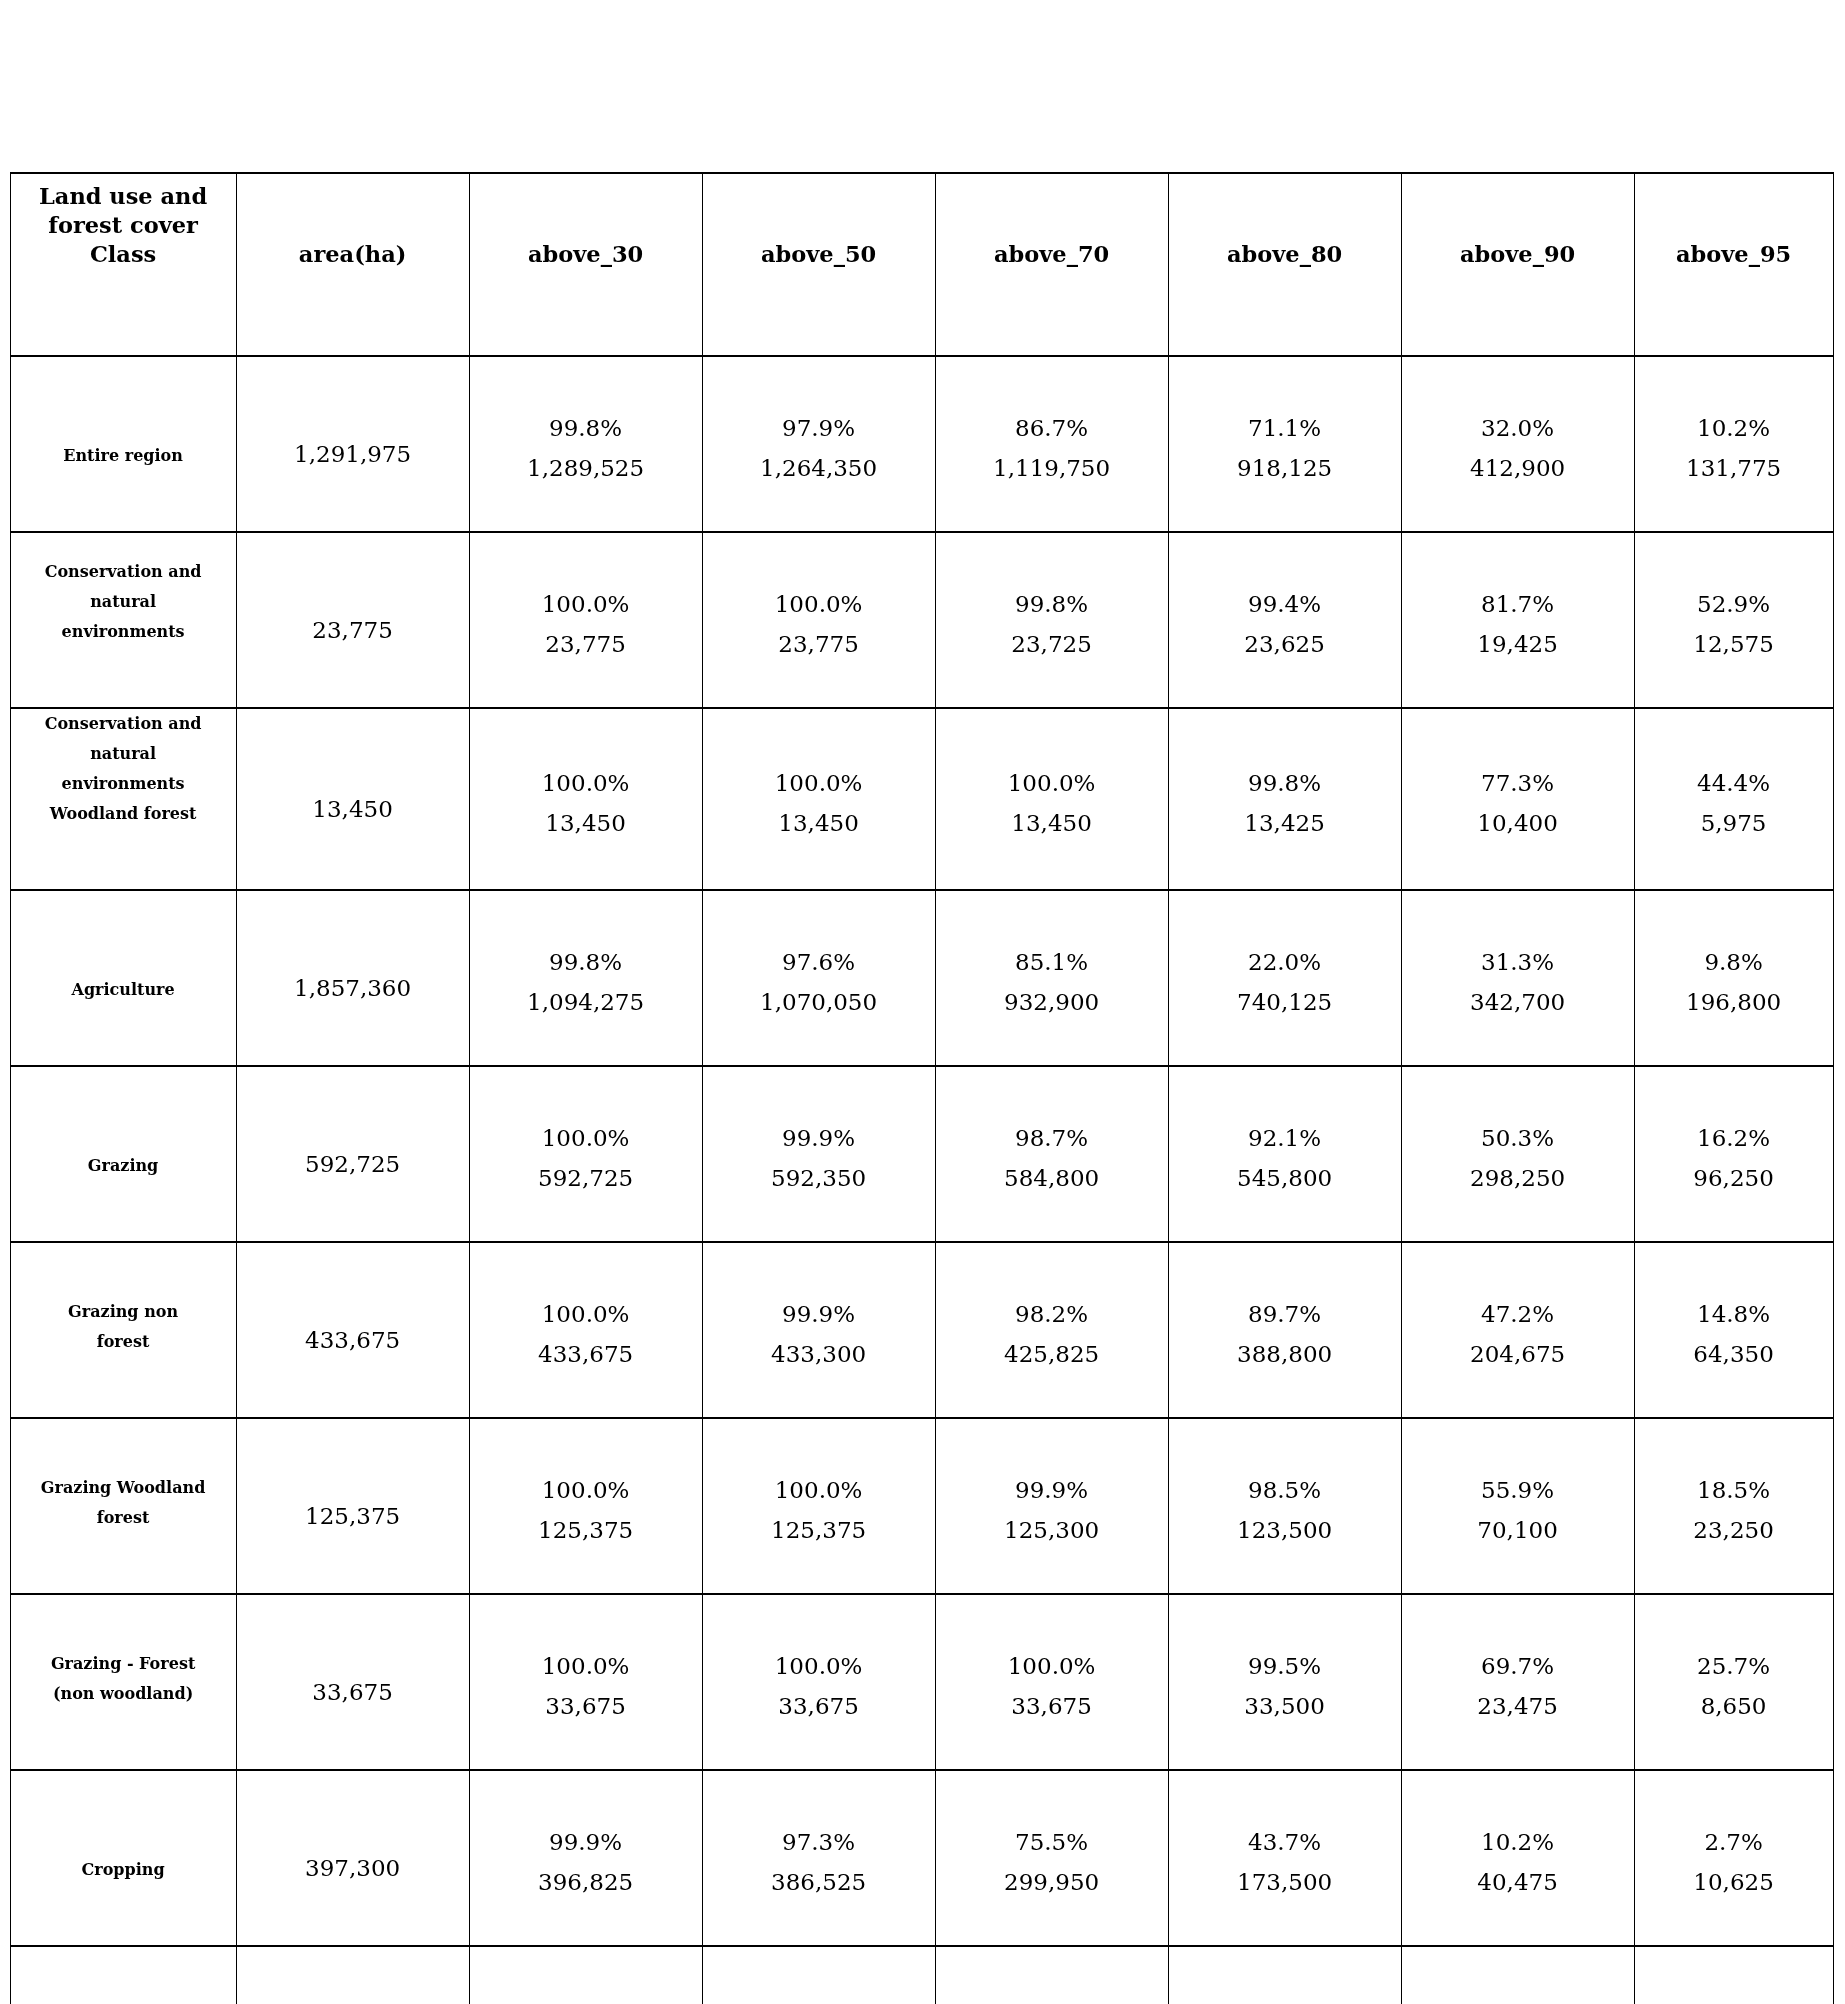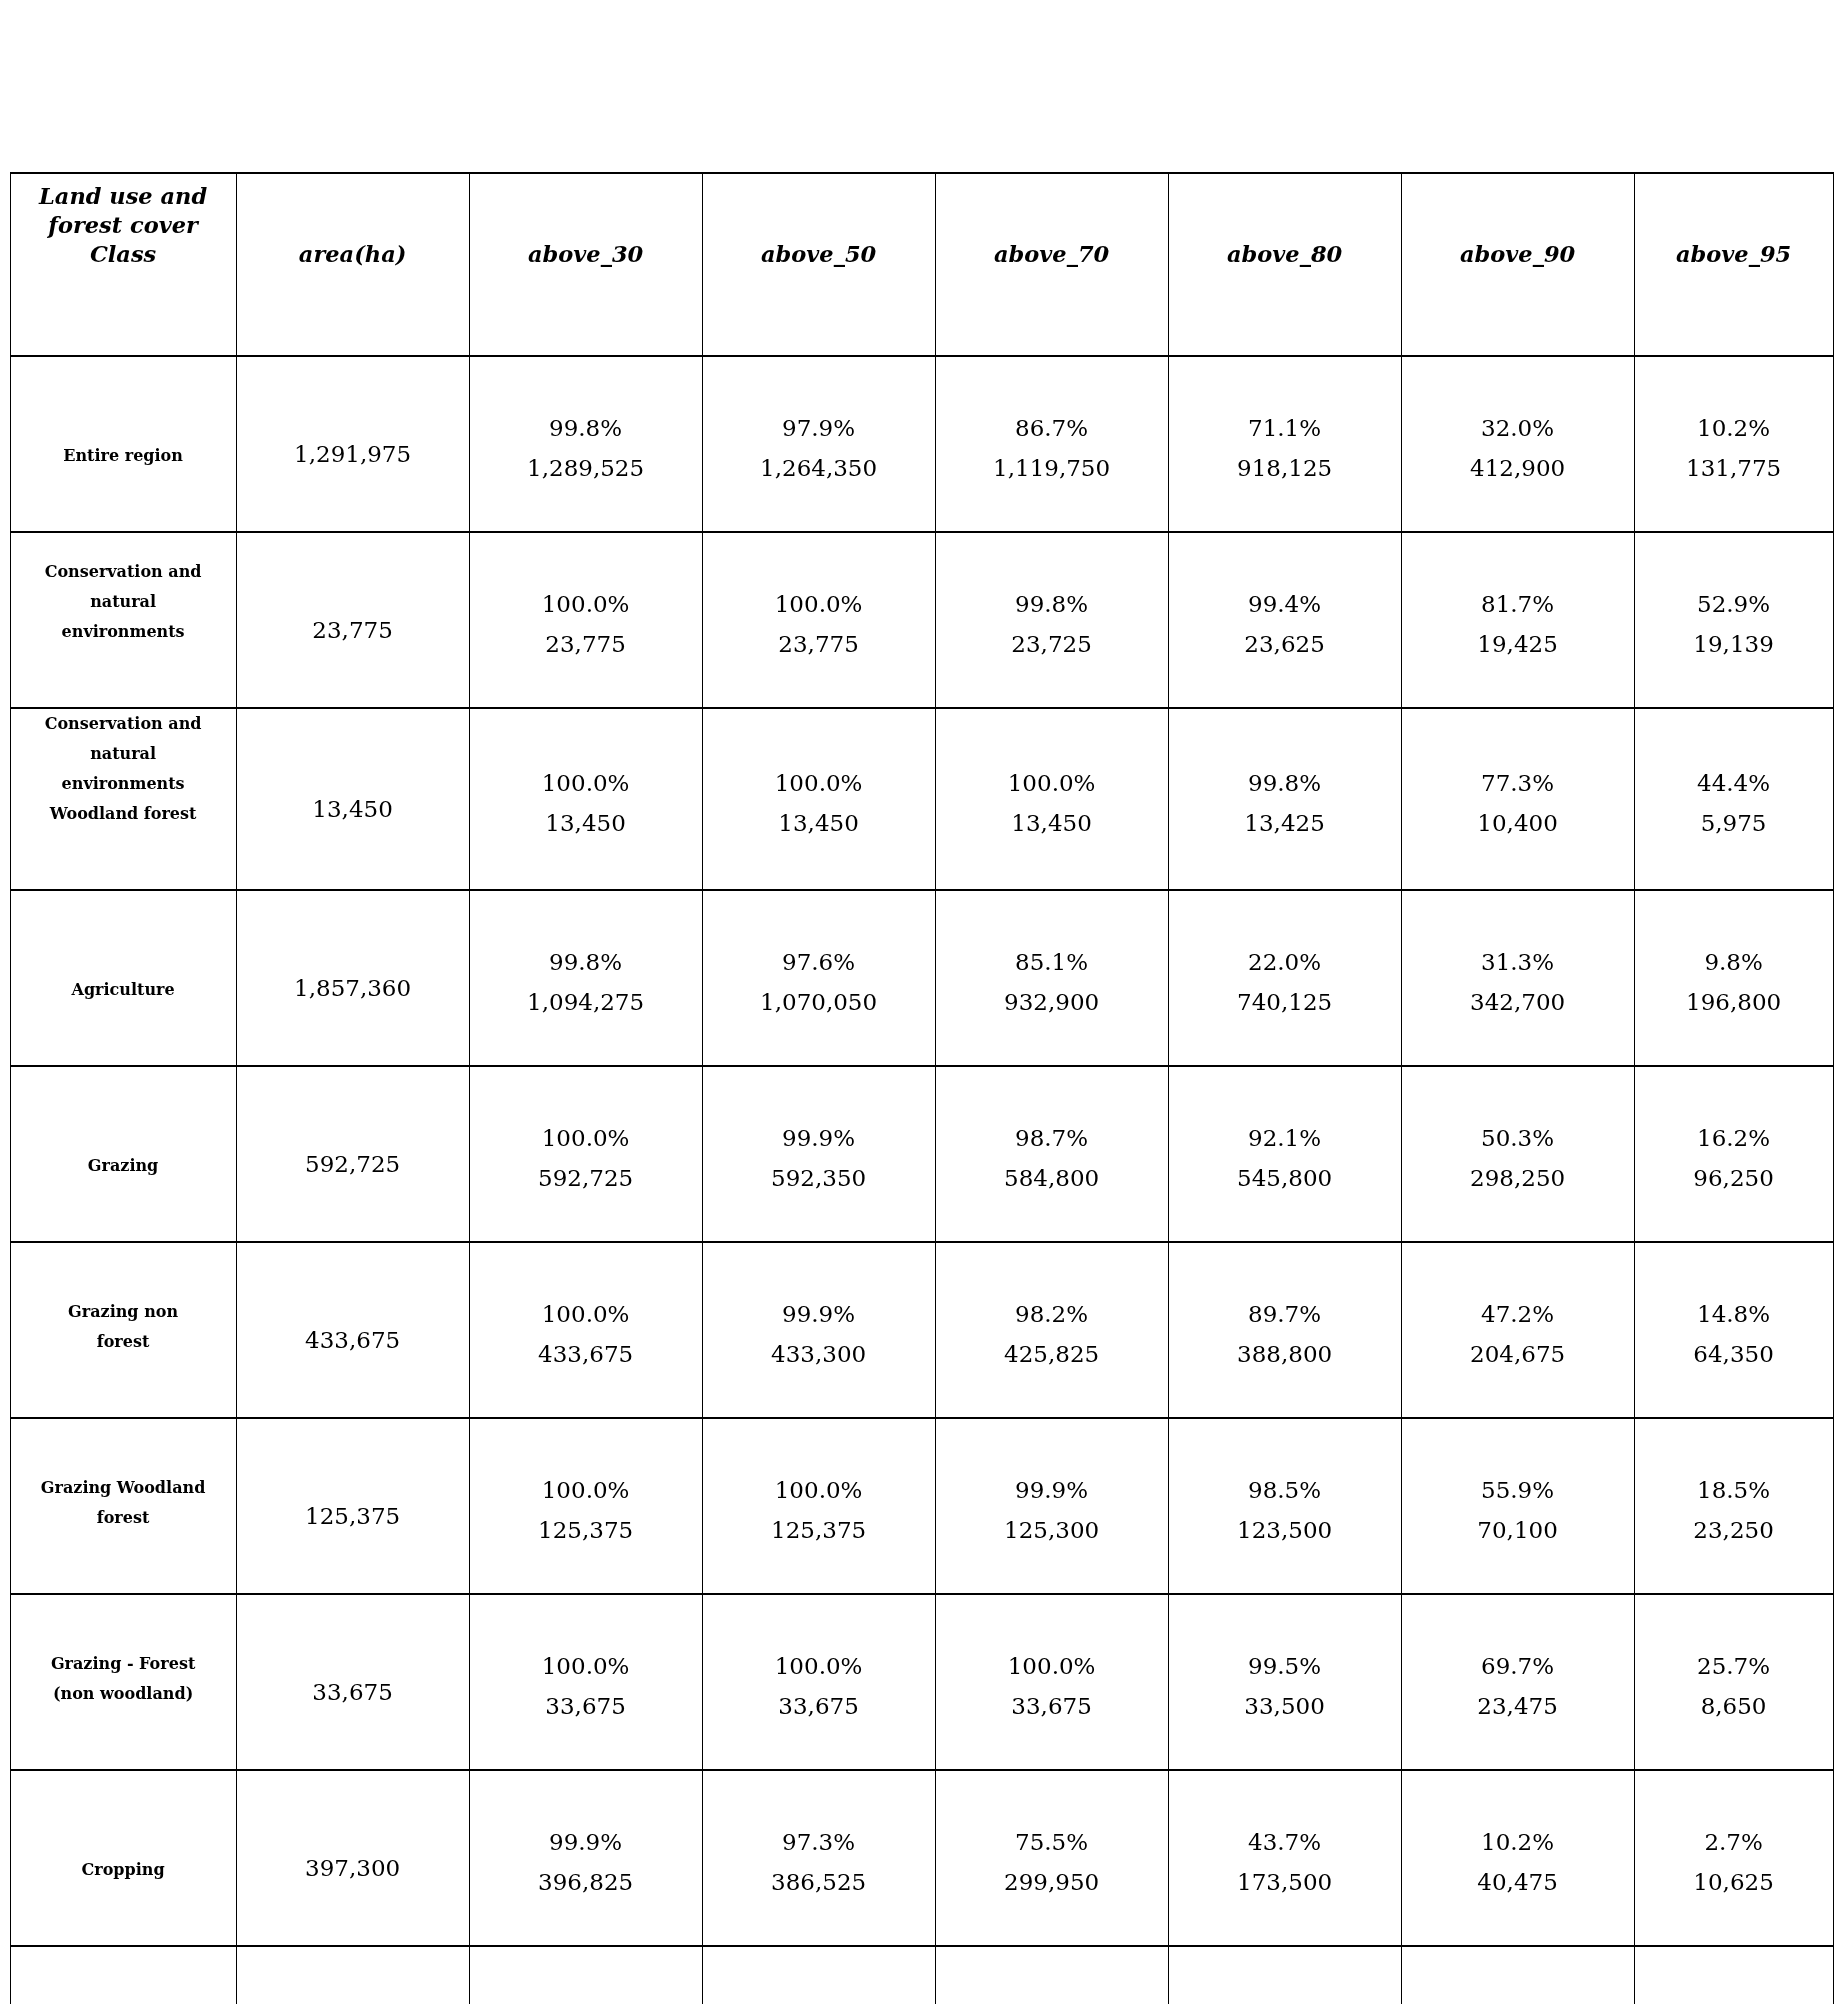--- a/index.html
+++ b/index.html
@@ -23,21 +23,21 @@
   th, td {
     border-left:1.6px solid #000; border-right:1.6px solid #000;
     border-bottom:2.8px solid #000;
     text-align:center; overflow:hidden;
   }
   thead th { border-top:2px solid #000; }
   th {
     height:172px; vertical-align:bottom; padding-bottom:78px;
     font-size:22.5px; font-weight:bold; line-height:29px;
   }
-  th .hwrap { white-space:pre-line; max-width:192px; margin:8px auto;font-style:italic; }
+  th .hwrap { white-space:pre-line; max-width:192px; margin:8px auto; }
   td { height:176px; vertical-align:middle; padding-bottom:18.4px; }
   td.lab { vertical-align:bottom; padding-bottom:60px; }
   .label {
     font-size:16px; font-weight:bold; line-height:30px;
     white-space:pre-line; max-width:192px; margin:0 auto;
   }
   .p, .v { font-size:23px; font-weight:normal; line-height:29px; }
   .p { margin-bottom:11.2px;margin-top:28px; }
   .sp { height:29px; margin-bottom:11.2px; }
 </style>
@@ -147,21 +147,21 @@
       <td>
           <div class="p">99.4%</div>
           <div class="v">23,625</div>
         </td>
       <td>
           <div class="p">81.7%</div>
           <div class="v">19,425</div>
         </td>
       <td>
           <div class="p">52.9%</div>
-          <div class="v">19,139</div>
+          <div class="v">12,575</div>
         </td>
     </tr>
     <tr>
       <td class="lab">
           <div class="label">Conservation and
 natural
 environments
 Woodland forest</div>
         </td>
       <td>

